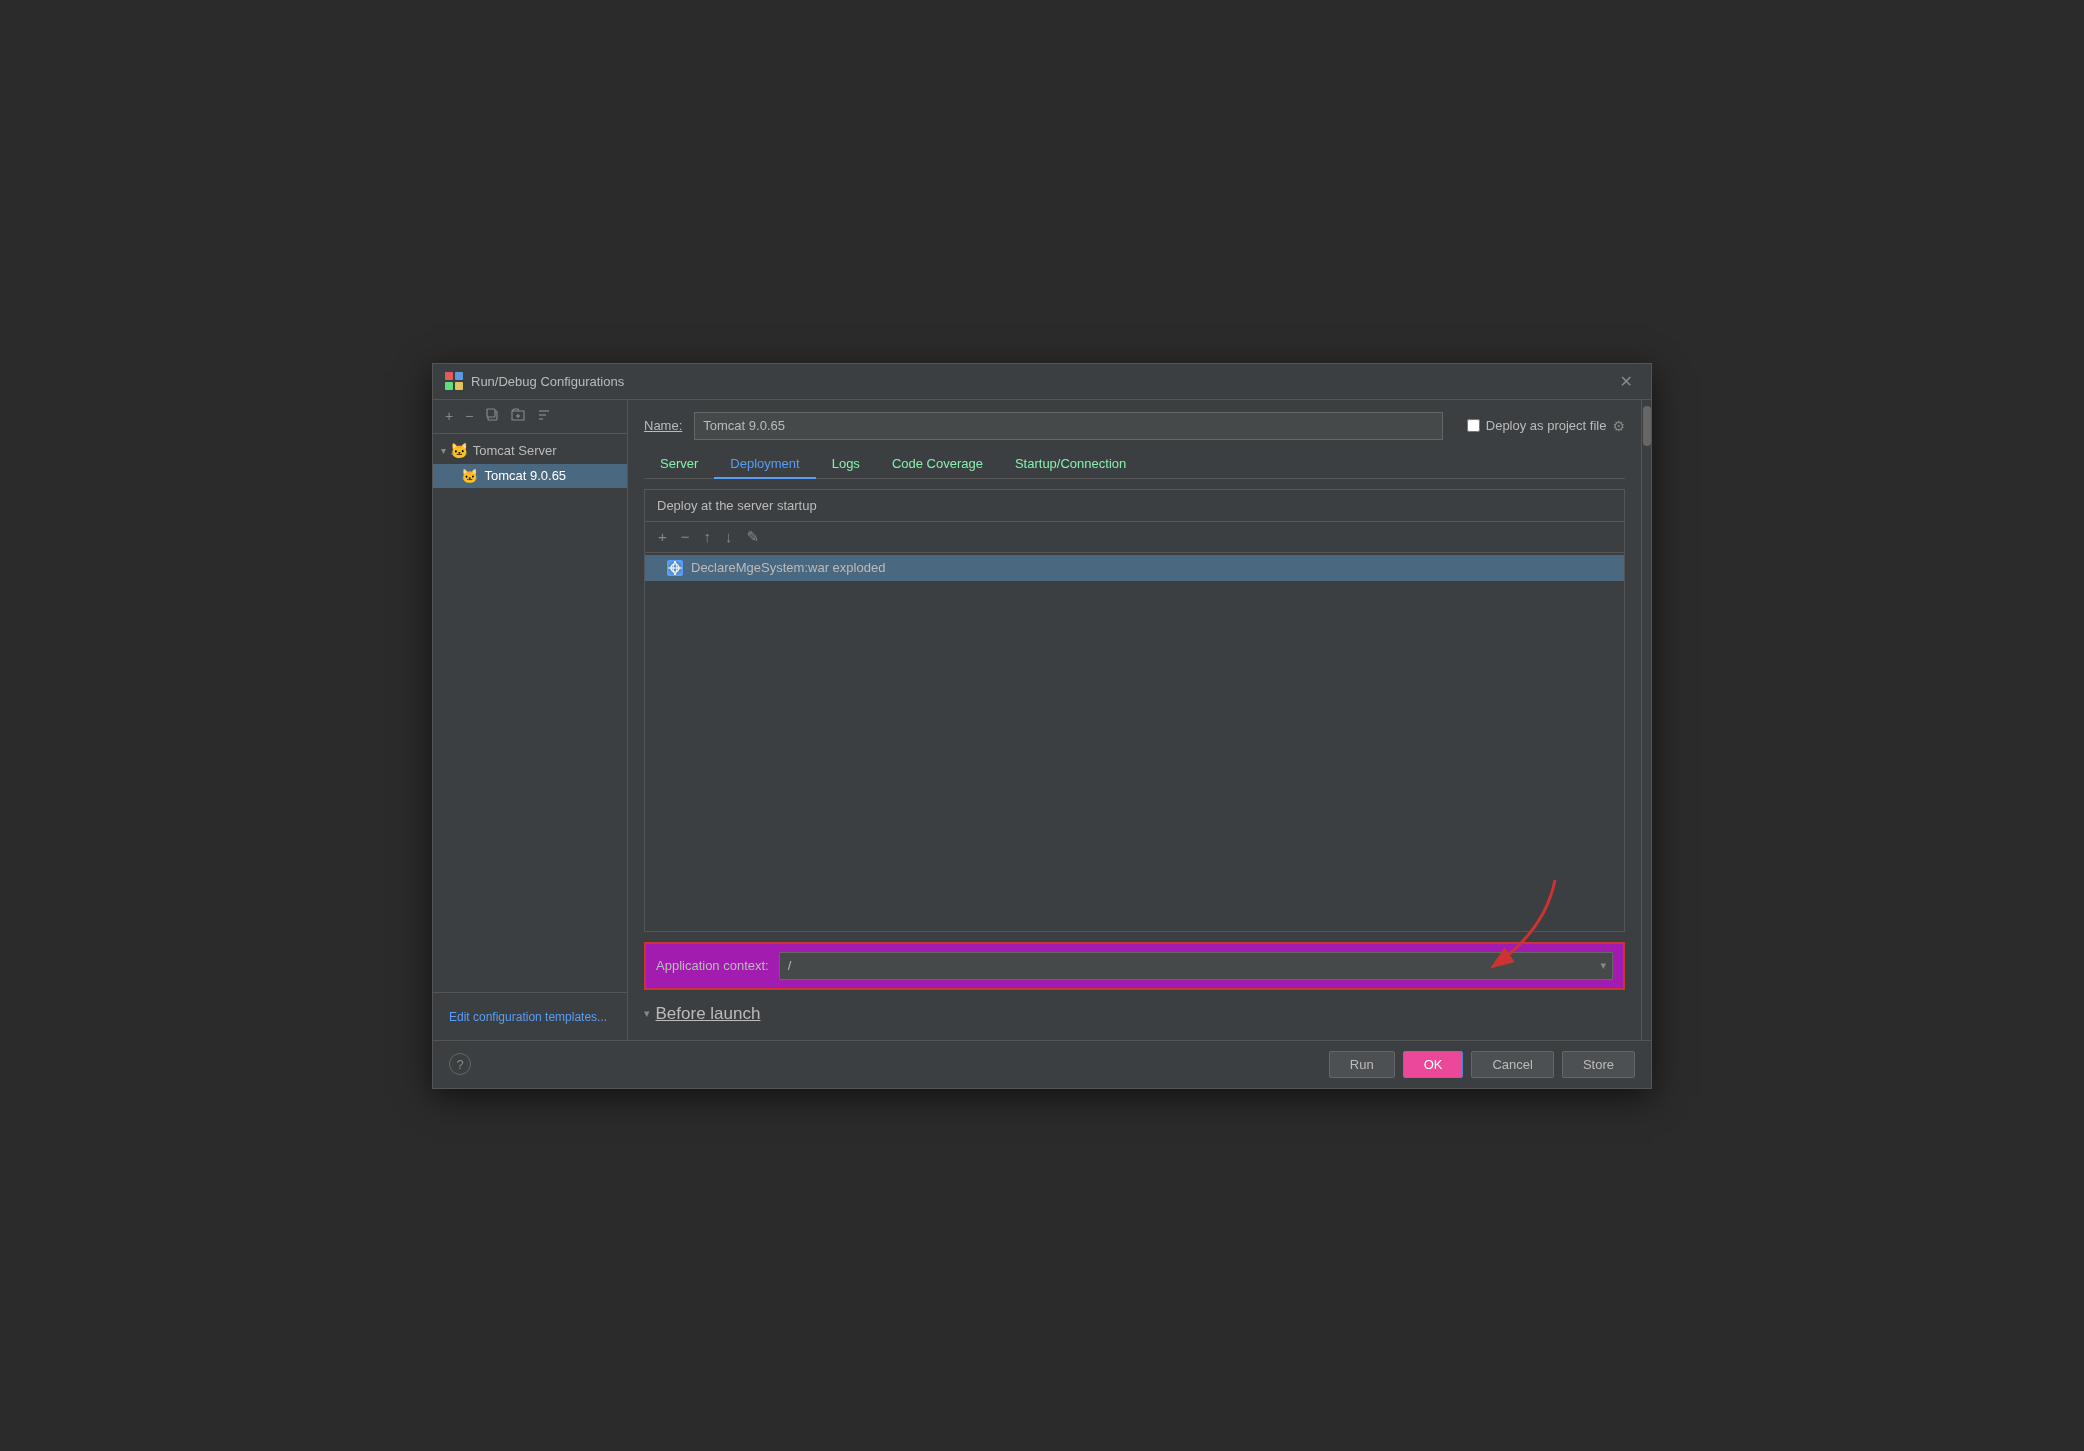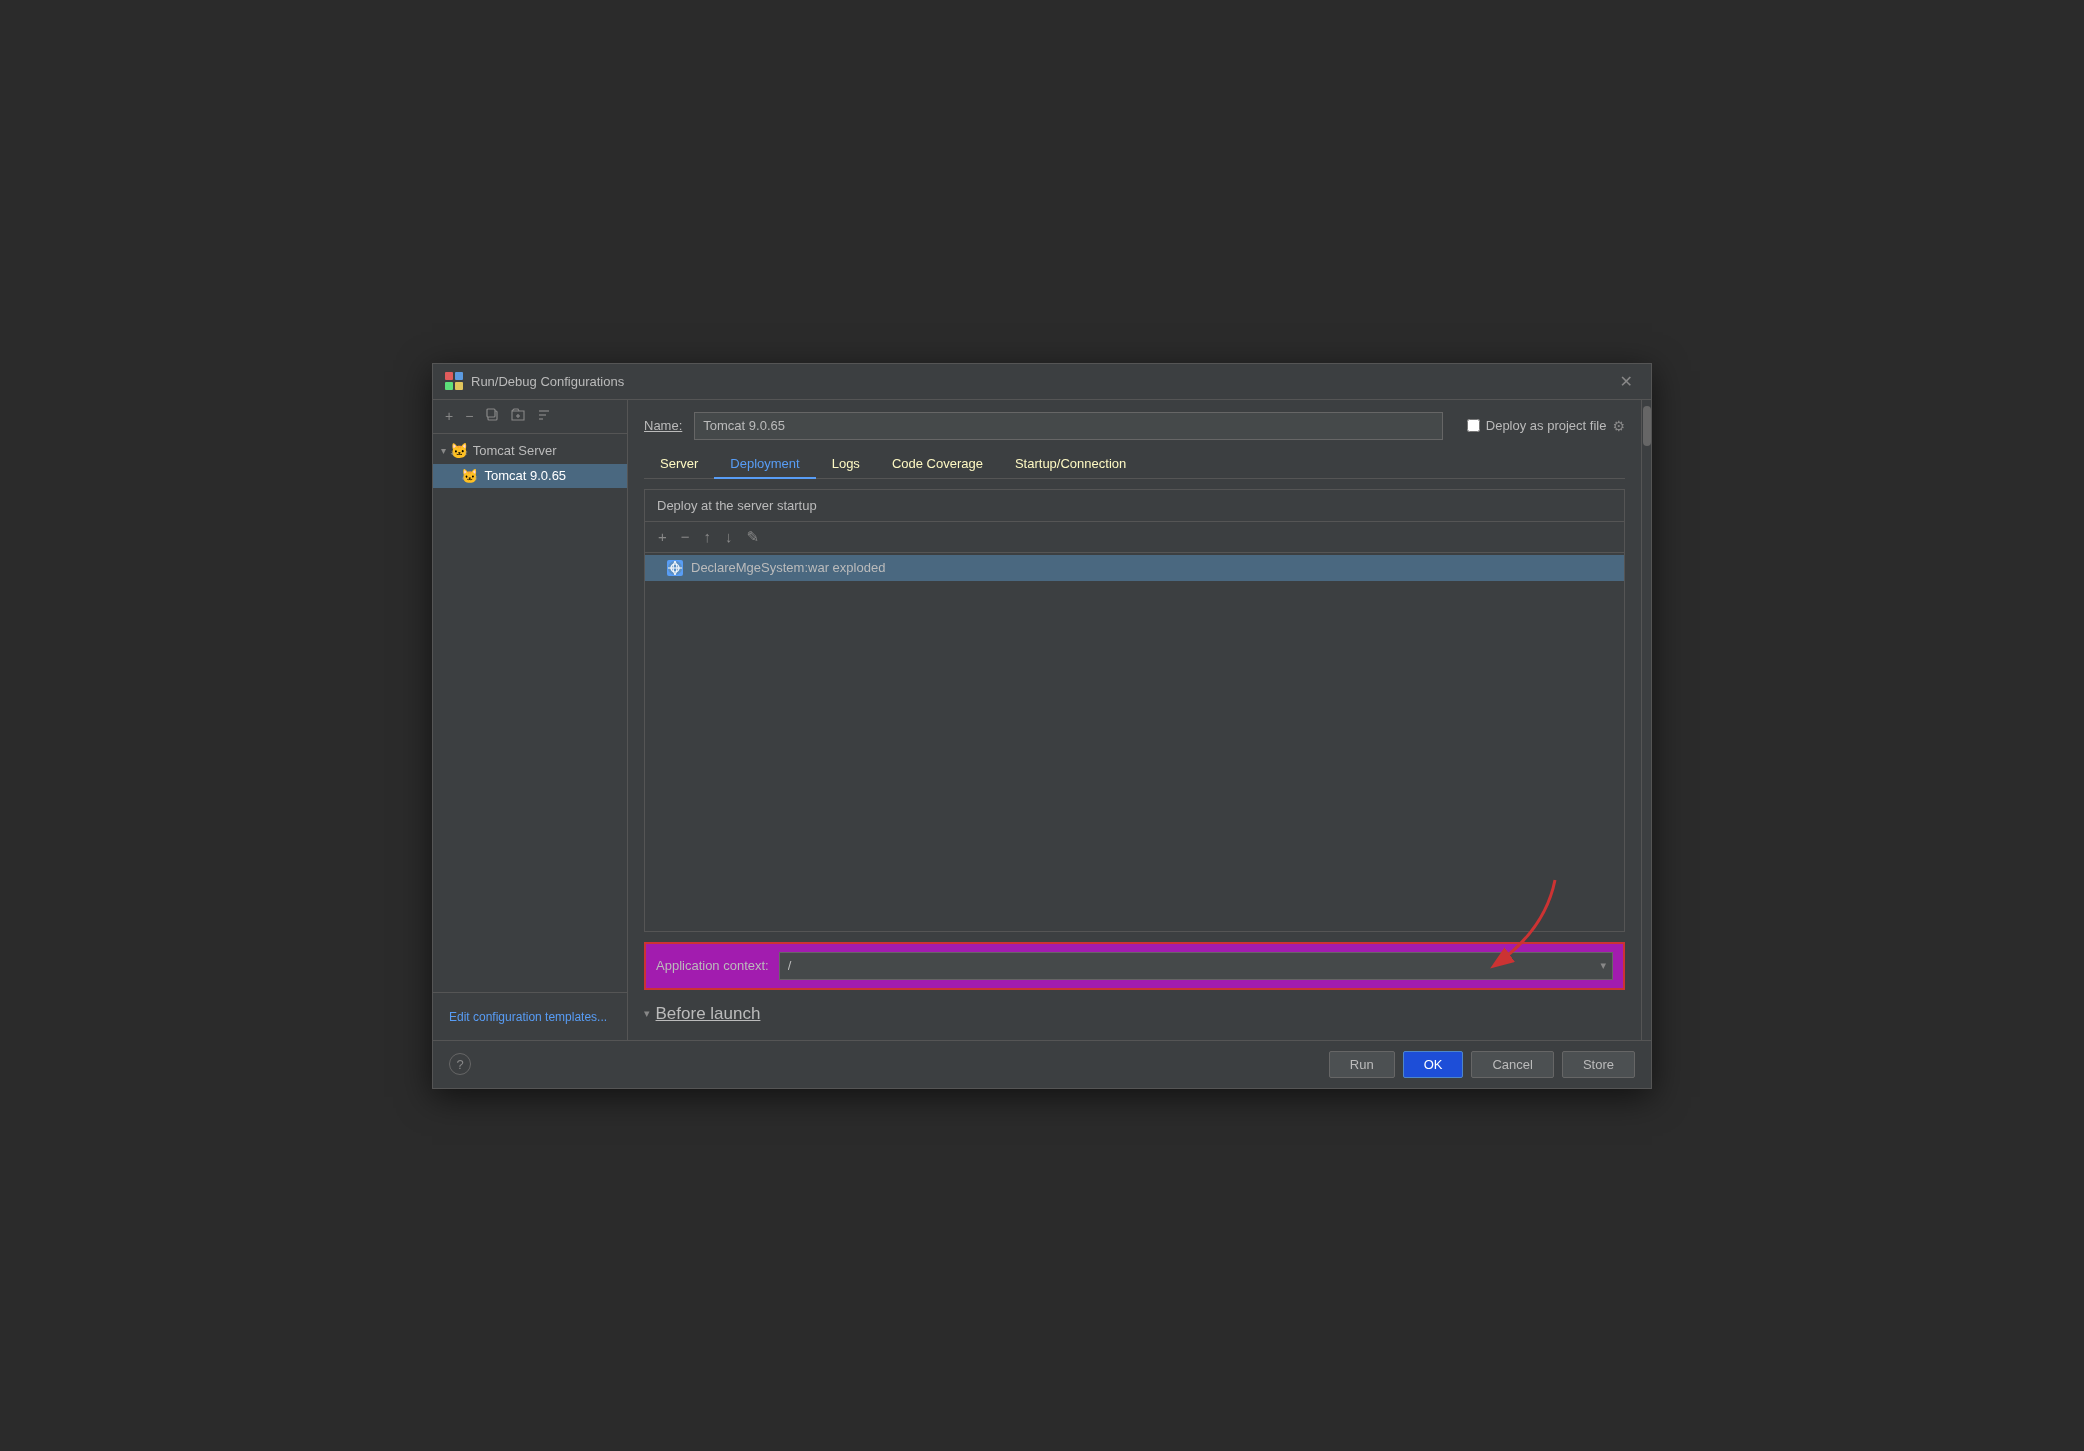--- a/index.html
+++ b/index.html
@@ -166,21 +166,21 @@
     
     .tabs {
       display: flex;
       border-bottom: 1px solid #555;
       gap: 0;
     }
     .tab {
       padding: 6px 16px;
       cursor: pointer;
       font-size: 13px;
-      color: #fef9c3;
+      color: #86efac;
       border-bottom: 2px solid transparent;
       margin-bottom: -1px;
     }
     .tab.active {
       color: #589df6;
       border-bottom: 2px solid #589df6;
     }
     
     .tab-content {
       flex: 1;
@@ -316,21 +316,21 @@
     .footer-btn {
       padding: 5px 20px;
       border: 1px solid #666;
       background: #4c5052;
       color: #bbbbbb;
       font-size: 13px;
       cursor: pointer;
       border-radius: 2px;
     }
     .footer-btn.primary {
-      background: #1d4ed8;
+      background: #ec4899;
       border-color: #4e86c8;
       color: #fff;
     }
     
     .right-scrollbar {
       width: 10px;
       background: #3c3f41;
       border-left: 1px solid #555;
       display: flex;
       flex-direction: column;

